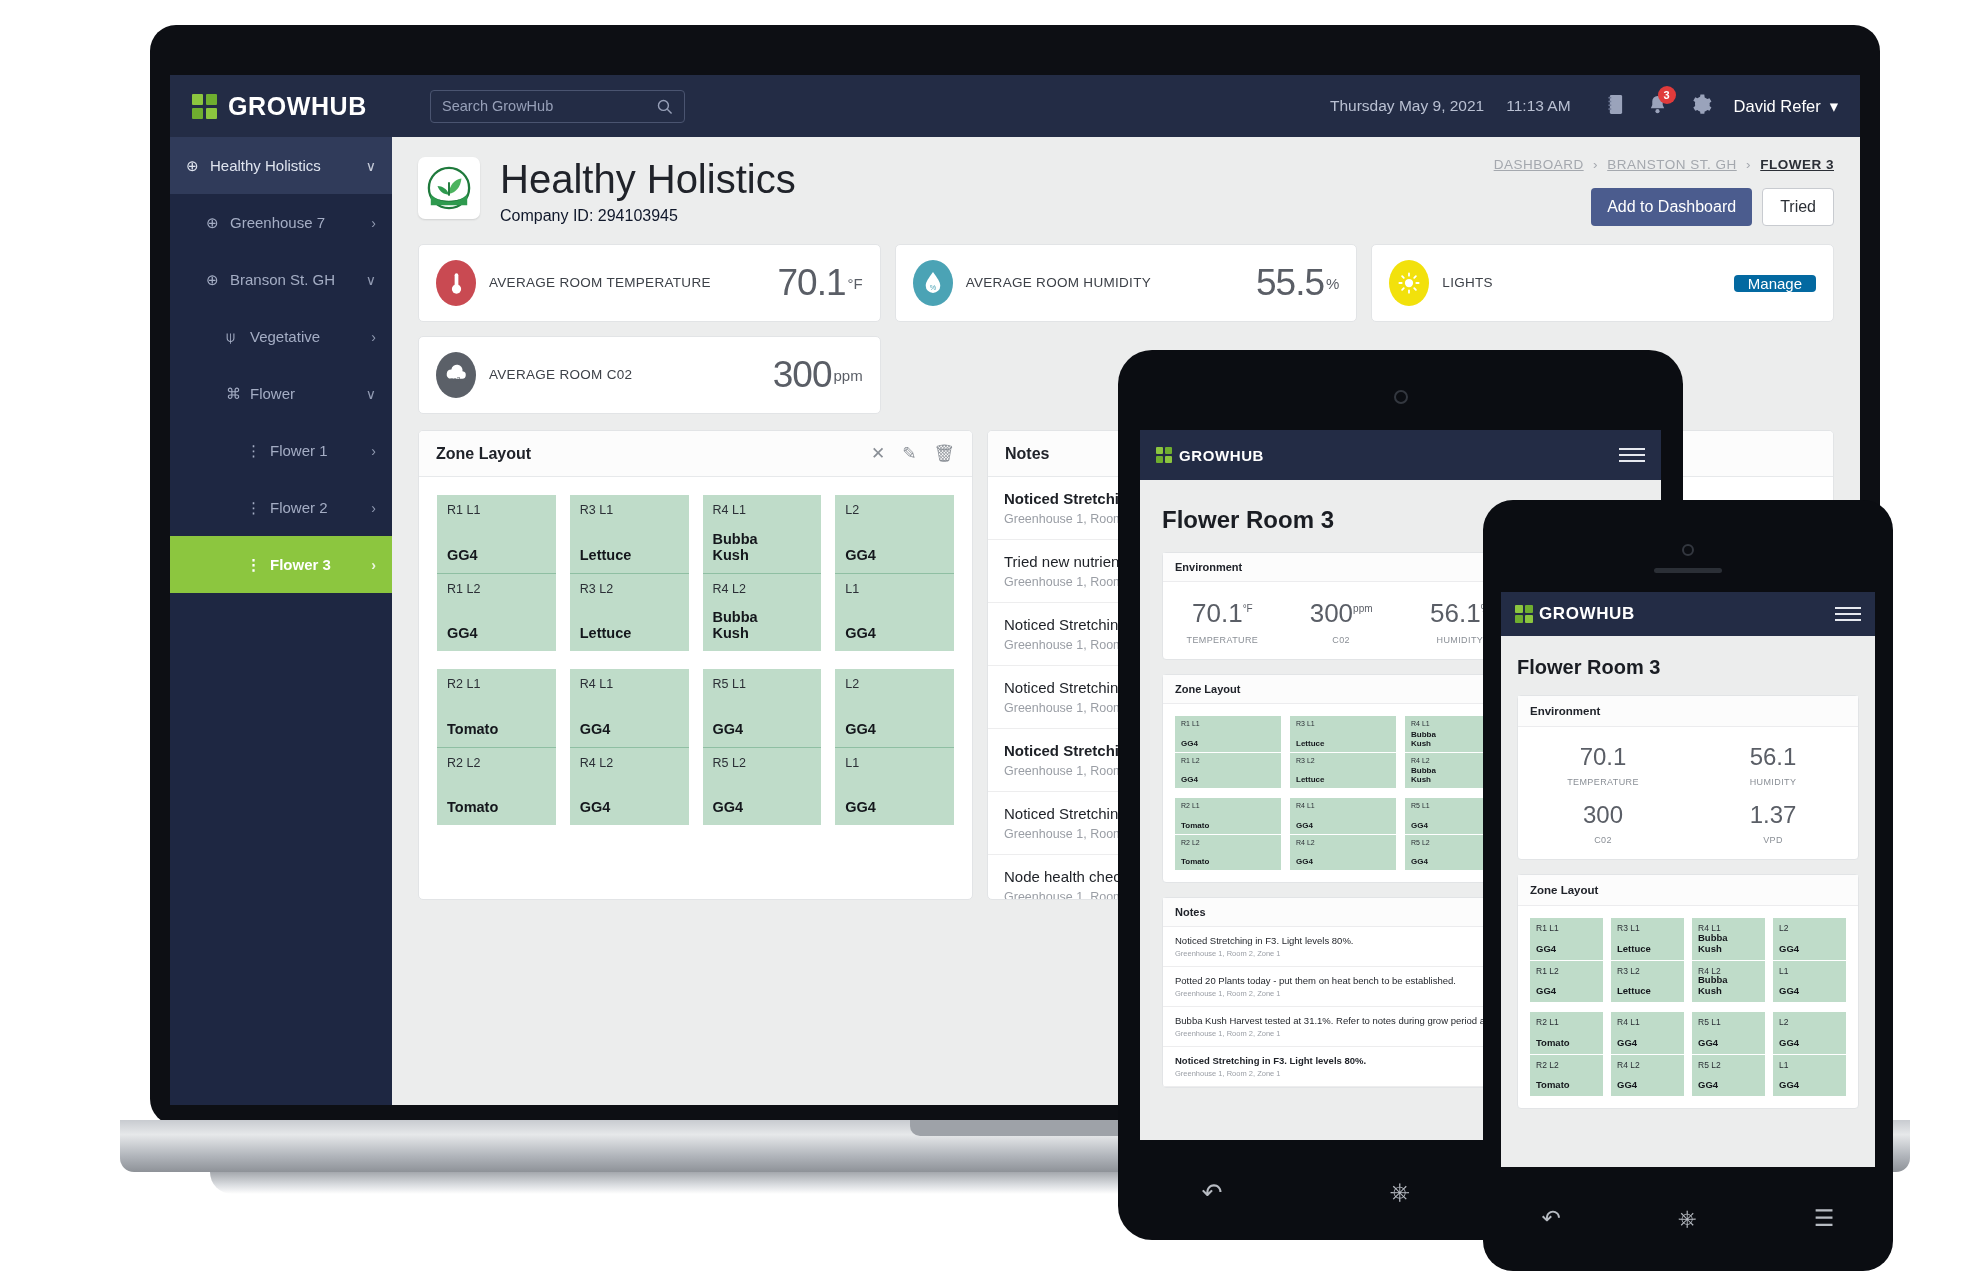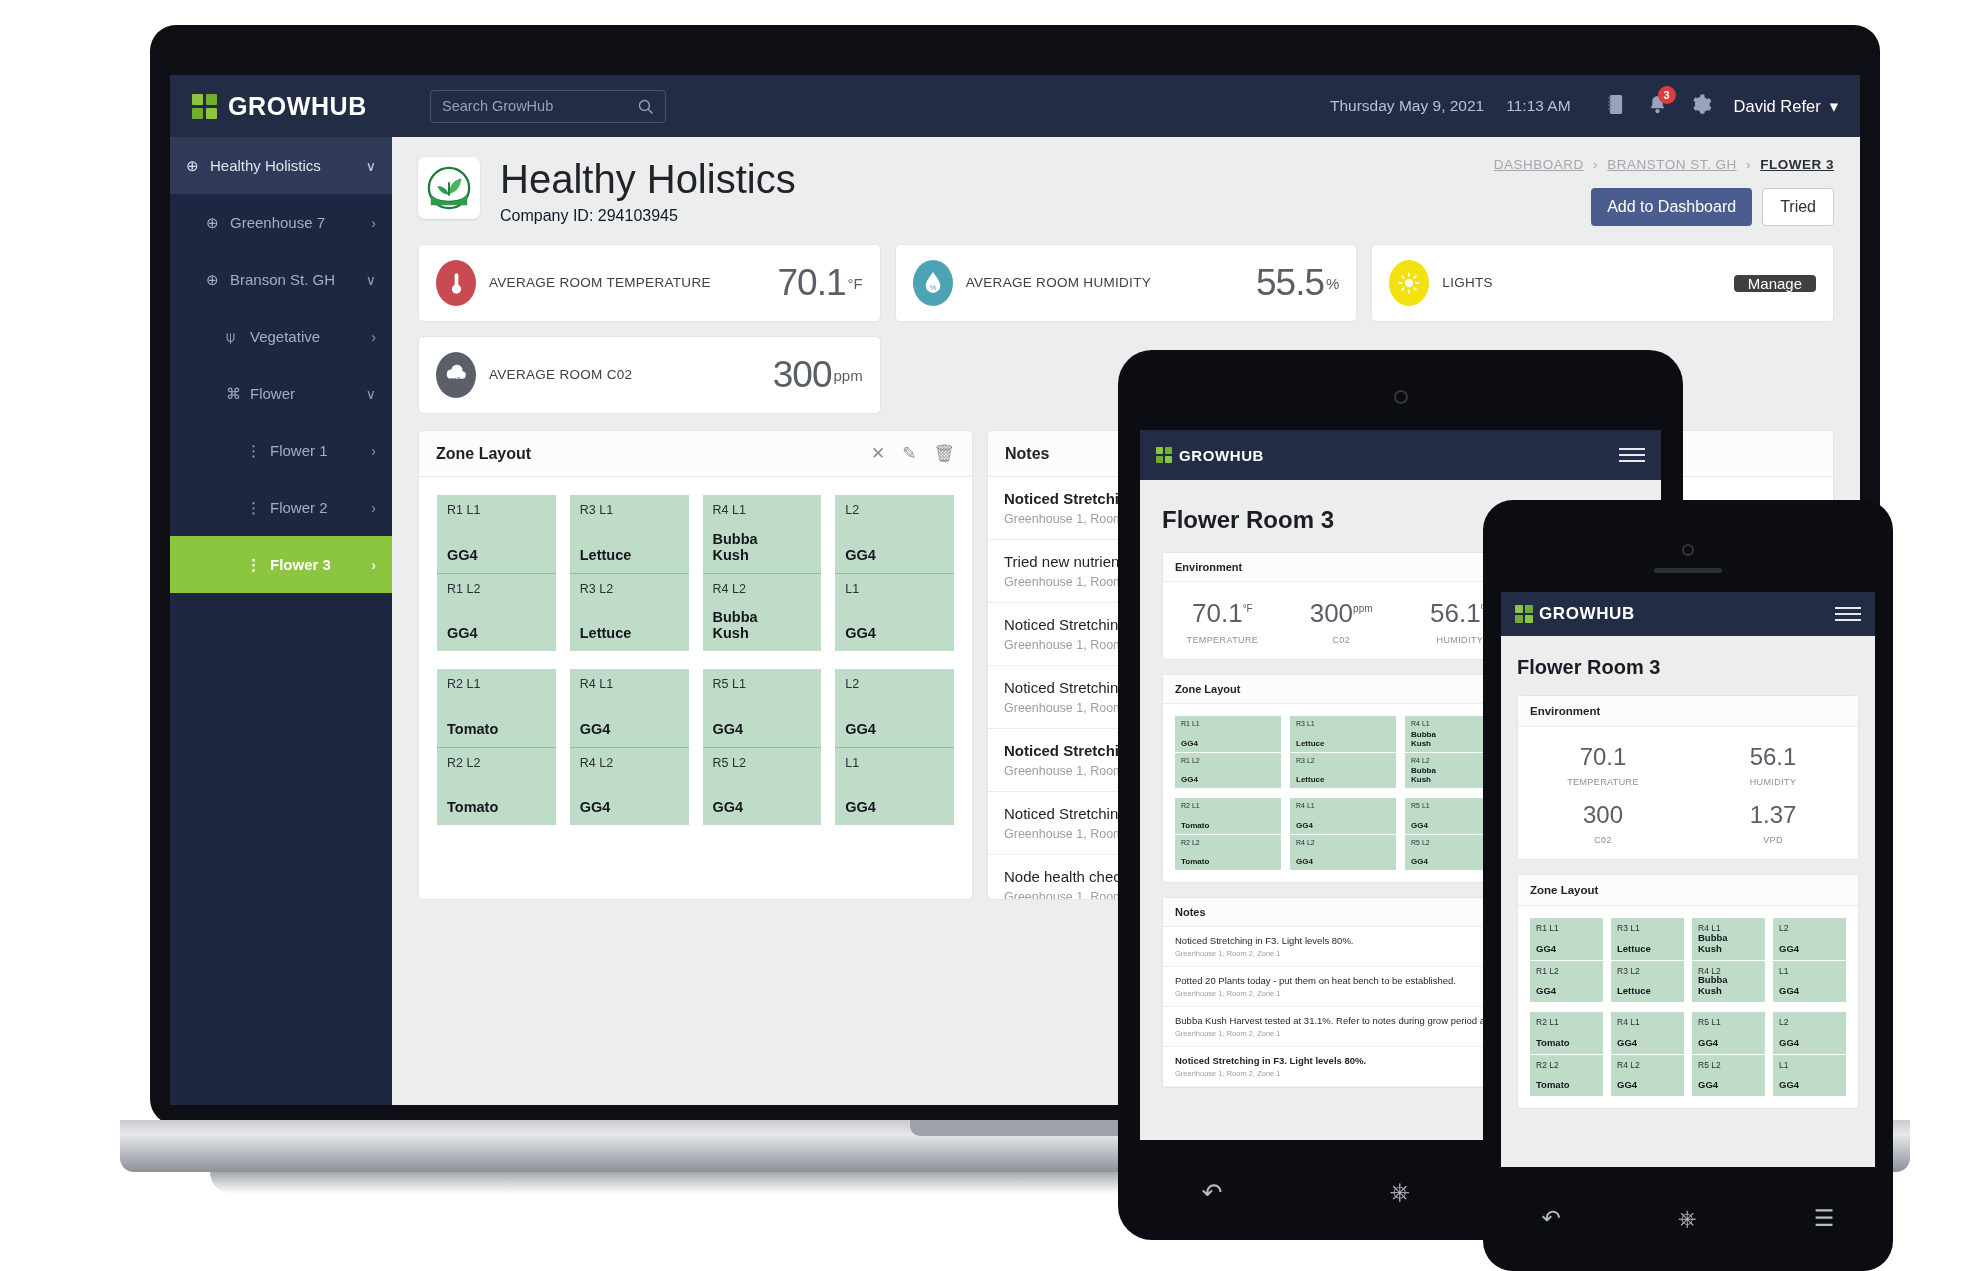--- a/index.html
+++ b/index.html
@@ -37,21 +37,21 @@
   }
 
   
   .topbar { height:62px; background:#232c45; display:flex; align-items:center; padding:0 22px; }
   .logo-wrap { display:flex; align-items:center; gap:11px; width:230px; }
   .logo-grid { display:grid; grid-template-columns:11px 11px; grid-template-rows:11px 11px; gap:3px; }
   .logo-grid i { display:block; background:#8cc63f; border-radius:1px; }
   .logo-grid i.dark { background:#6fae2f; }
   .logo-text { color:#fff; font-size:25px; font-weight:bold; letter-spacing:.6px; }
   .search-box {
-    width:236px; height:33px; border:1px solid #4a5470; border-radius:4px;
+    width:255px; height:33px; border:1px solid #4a5470; border-radius:4px;
     display:flex; align-items:center; padding:0 11px; margin-left:8px;
   }
   .search-box span { color:#97a0b8; font-size:14.5px; flex:1; }
   .topbar-right { margin-left:auto; display:flex; align-items:center; gap:22px; }
   .tb-date { color:#b9c0d2; font-size:15.5px; }
   .tb-time { color:#b9c0d2; font-size:15.5px; }
   .tb-icons { display:flex; align-items:center; gap:24px; margin-left:14px; }
   .bell-wrap { position:relative; }
   .badge {
     position:absolute; left:10px; top:-8px; background:#e03b3b; color:#fff;
@@ -106,21 +106,21 @@
   .stat {
     background:#fff; border:1px solid #e2e4e6; border-radius:5px; height:78px;
     display:flex; align-items:center; padding:0 17px; gap:13px;
   }
   .stat-ico { width:40px; height:46px; border-radius:50%; flex:none;
     display:flex; align-items:center; justify-content:center; color:#fff; }
   .stat-label { font-size:13.5px; color:#3d4148; line-height:1.25; letter-spacing:.3px;
     text-transform:uppercase; flex:1; }
   .stat-val { font-size:37px; color:#5a5e66; font-weight:normal; letter-spacing:-1px; }
   .stat-unit { font-size:15px; color:#5a5e66; vertical-align:super; margin-left:2px; }
-  .manage-btn { background:#404040; color:#fff; border:none; font-size:15px;
+  .manage-btn { background:#0369a1; color:#fff; border:none; font-size:15px;
     padding:0 14px; border-radius:4px; cursor:pointer; }
 
   .panels { display:flex; gap:14px; margin-top:16px; height:470px; }
   .panel { background:#fff; border:1px solid #e2e4e6; border-radius:5px; overflow:hidden; }
   .panel-hd { height:46px; display:flex; align-items:center; padding:0 17px;
     border-bottom:1px solid #e7e9eb; background:#fcfcfc; }
   .panel-hd .t { font-size:16px; font-weight:bold; color:#20232a; flex:1; }
   .panel-tools { display:flex; gap:17px; color:#8a8f96; font-size:17px; }
   .zone-panel { flex:0 0 555px; }
   .zone-body { padding:18px 18px; display:flex; flex-direction:column; gap:18px; }

